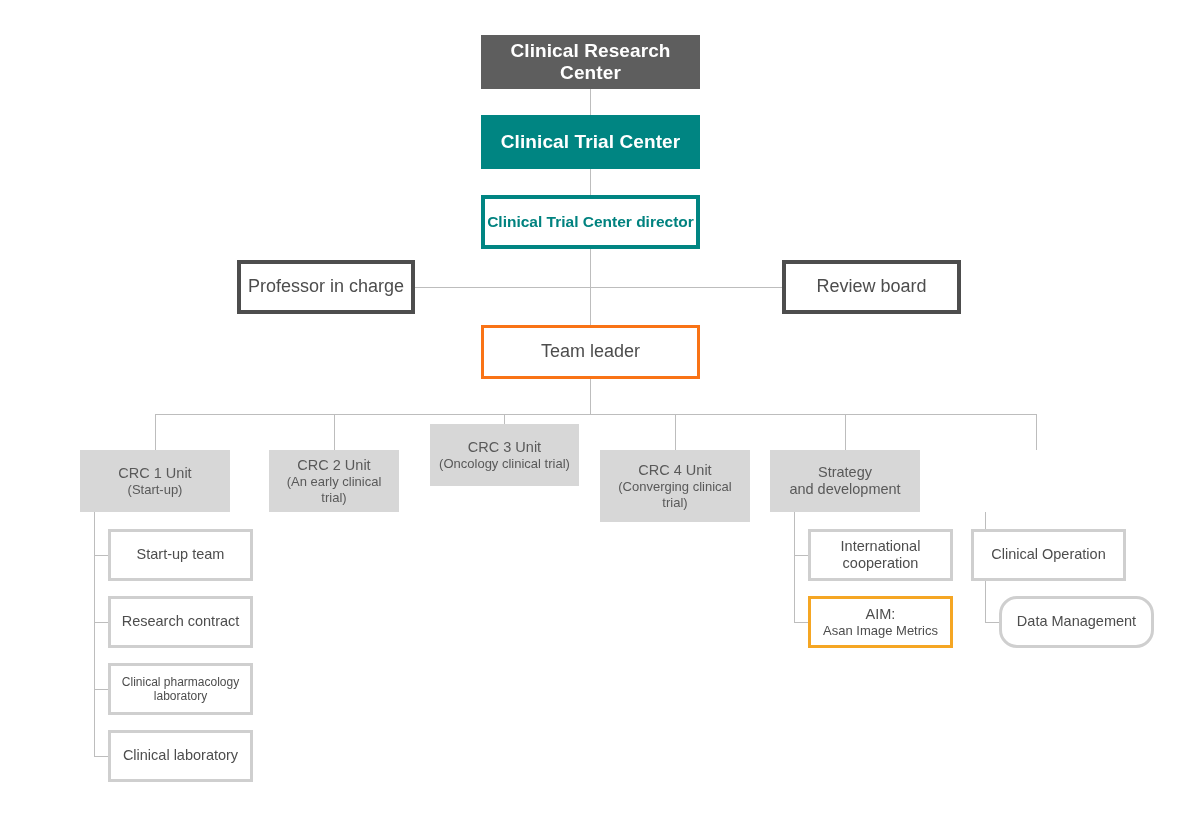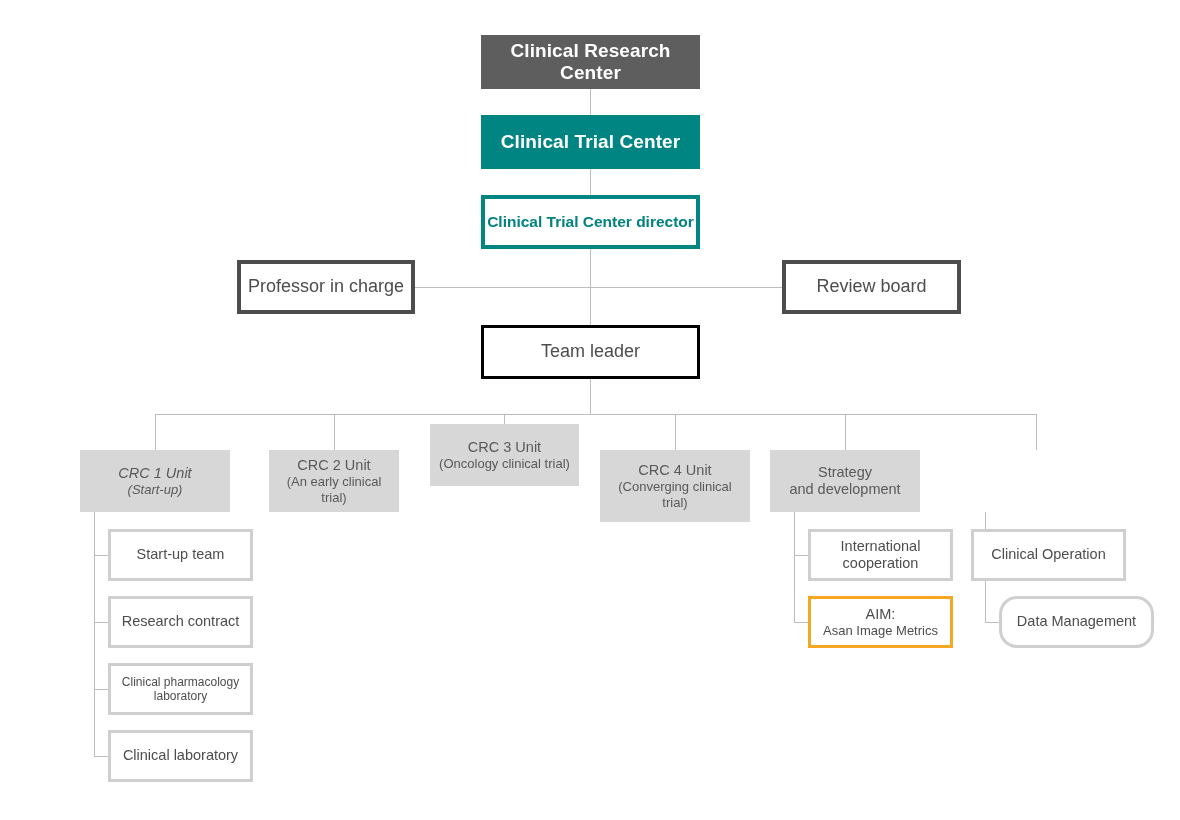--- a/index.html
+++ b/index.html
@@ -65,21 +65,21 @@
   .n-dark {
     background: #ffffff;
     border: 4px solid #4d4d4d;
     color: #4d4d4d;
     font-size: 18px;
   }
 
   
   .n-mid {
     background: #ffffff;
-    border: 3px solid #000000;
+    border: 3px solid #f97316;
     color: #4d4d4d;
     font-size: 18px;
   }
 
   
   .n-unit {
     background: #d7d7d7;
     color: #595959;
     font-size: 14.5px;
     padding: 0 4px;
@@ -167,21 +167,21 @@
   </div>
 
   <div class="node n-dark" style="left:782px; top:260px; width:179px; height:54px;">
     <span class="lbl">Review board</span>
   </div>
 
   <div class="node n-mid" style="left:481px; top:325px; width:219px; height:54px;">
     <span class="lbl">Team leader</span>
   </div>
 
-  <div class="node n-unit" style="left:80px; top:450px; width:150px; height:62px; flex-direction:column;font-style:italic;">
+  <div class="node n-unit" style="left:80px; top:450px; width:150px; height:62px; flex-direction:column;">
     <span class="lbl">CRC 1 Unit</span>
     <span class="sub">(Start-up)</span>
   </div>
 
   <div class="node n-unit" style="left:269px; top:450px; width:130px; height:62px; flex-direction:column;">
     <span class="lbl">CRC 2 Unit</span>
     <span class="sub">(An early clinical trial)</span>
   </div>
 
   <div class="node n-unit" style="left:430px; top:424px; width:149px; height:62px; flex-direction:column;">

